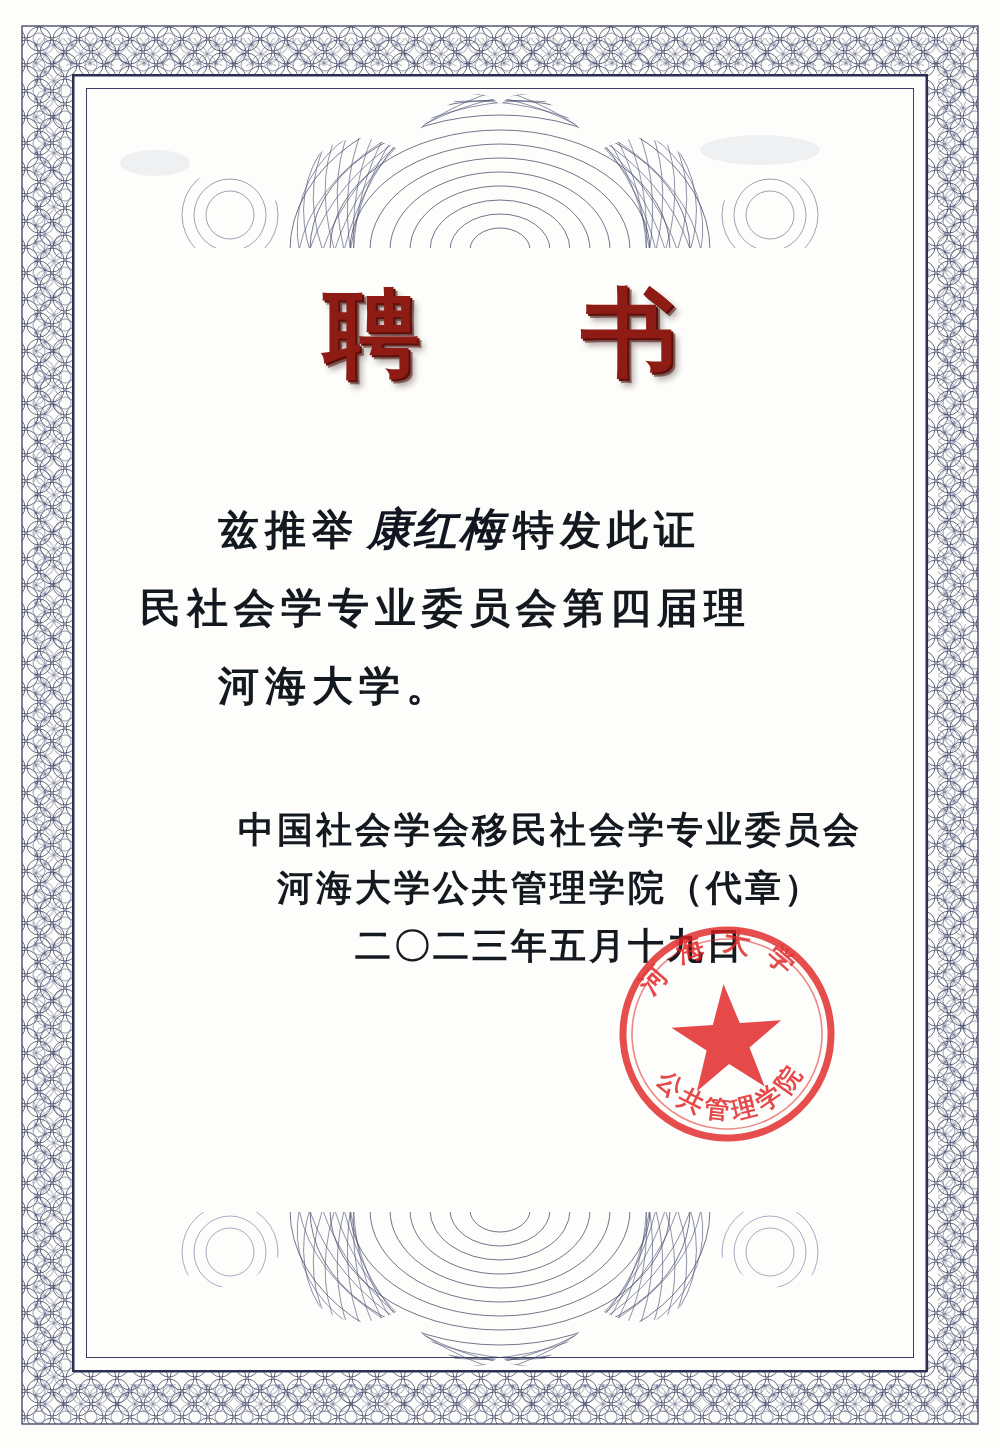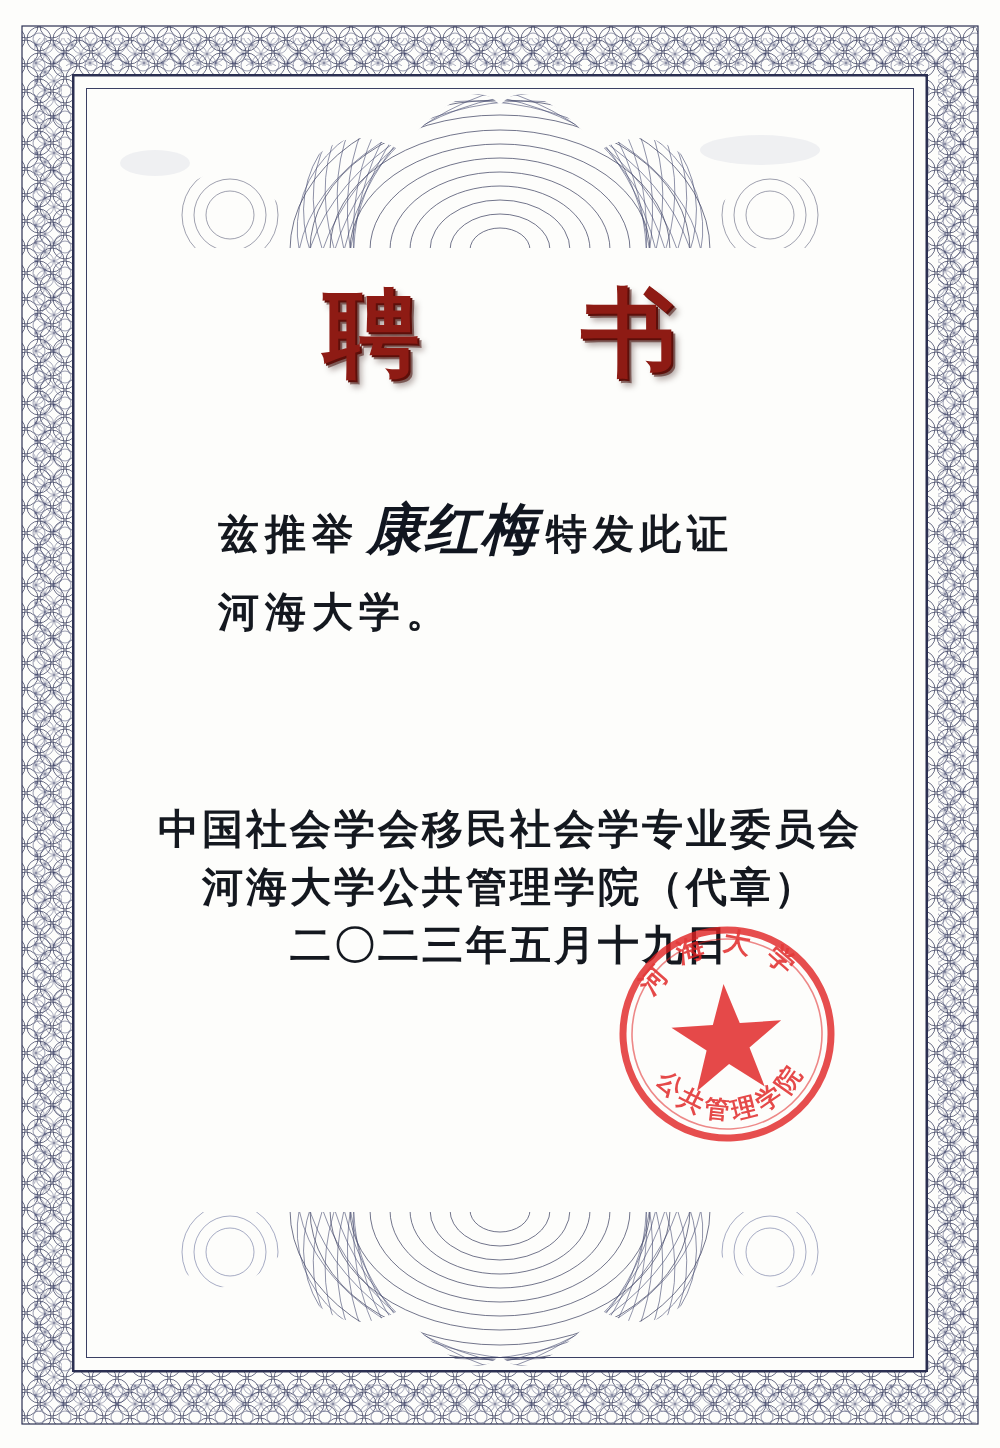--- a/index.html
+++ b/index.html
@@ -88,33 +88,33 @@
     letter-spacing: 6px;
     font-weight: 700;
   }
   .line { white-space: nowrap; }
   .line-1 { text-indent: 78px; }
   .line-4 { text-indent: 78px; }
   .name-handwritten {
     font-family: "DejaVu Serif", "Liberation Serif", serif;
     font-style: italic;
     font-weight: 700;
-    font-size: 55px;
+    font-size: 44px;
     color: #111620;
     letter-spacing: 2px;
     padding: 0 8px;
   }
 
   .signature-block {
     position: absolute;
     right: 28px;
     top: 690px;
     text-align: center;
     font-family: "DejaVu Serif", "Liberation Serif", serif;
-    font-size: 41px;
+    font-size: 36px;
     font-weight: 700;
     color: #14181f;
     letter-spacing: 3px;
     line-height: 58px;
     margin-left: 38px;
   }
 
   
   .seal {
     position: absolute;
@@ -277,20 +277,21 @@
   <div class="blemish" style="left:700px; top:135px; width:120px; height:30px;"></div>
 
   <div class="content">
 
     <div class="title">聘 书</div>
 
     <div class="body-text">
       <div class="line line-1">
         <span>兹推举</span><span class="name-handwritten">康红梅</span><span>特发此证</span>
       </div>
+      <div class="line line-2">民社会学专业委员会第四届理</div>
       <div class="line line-4">河海大学。</div>
     </div>
 
     <div class="signature-block">
       <div>中国社会学会移民社会学专业委员会</div>
       <div>河海大学公共管理学院（代章）</div>
       <div>二〇二三年五月十九日</div>
     </div>
 
     <div class="seal">

